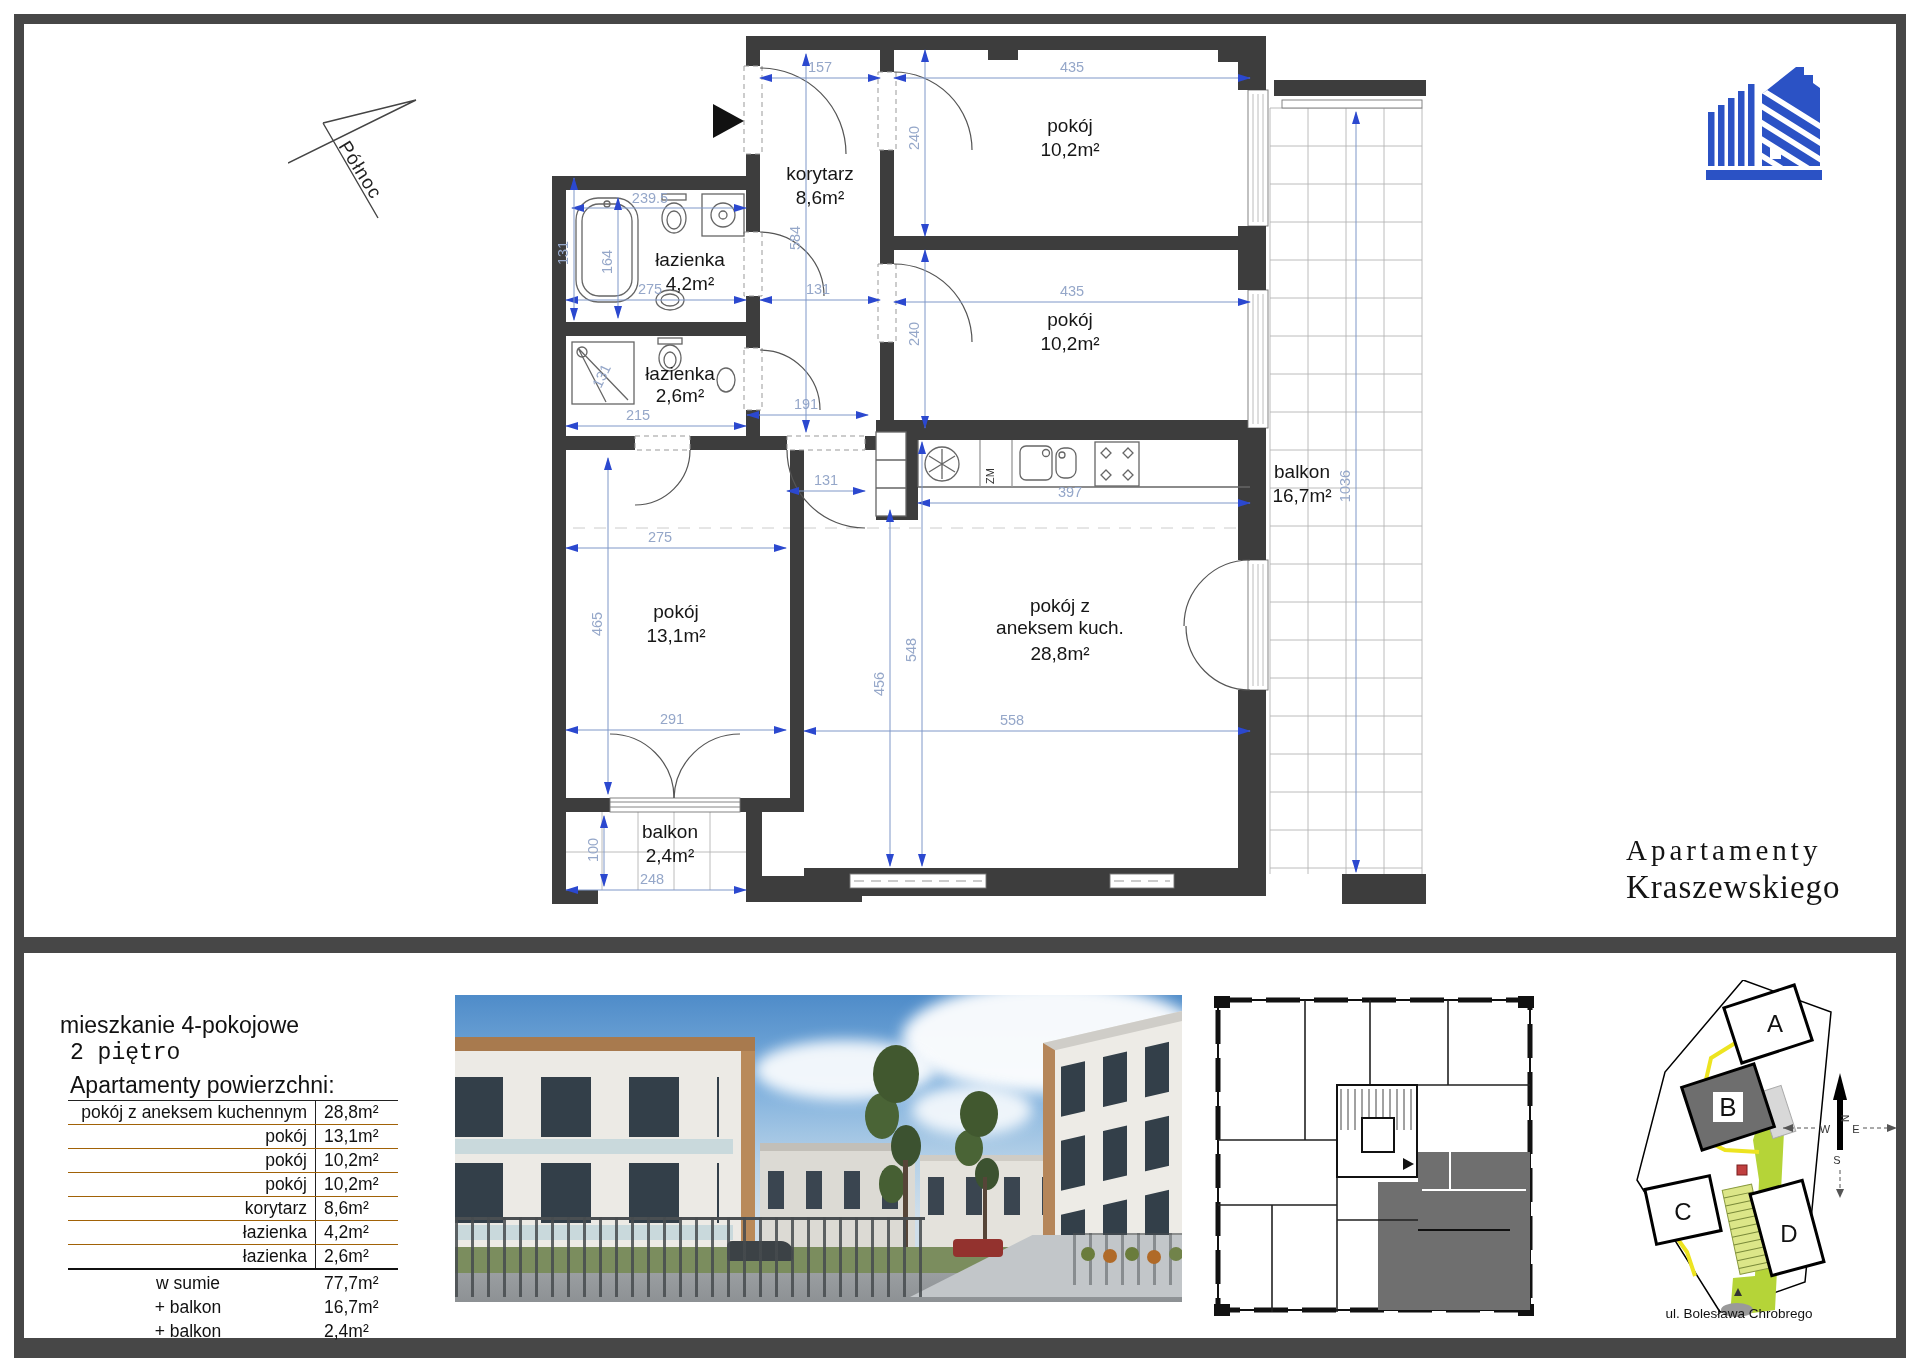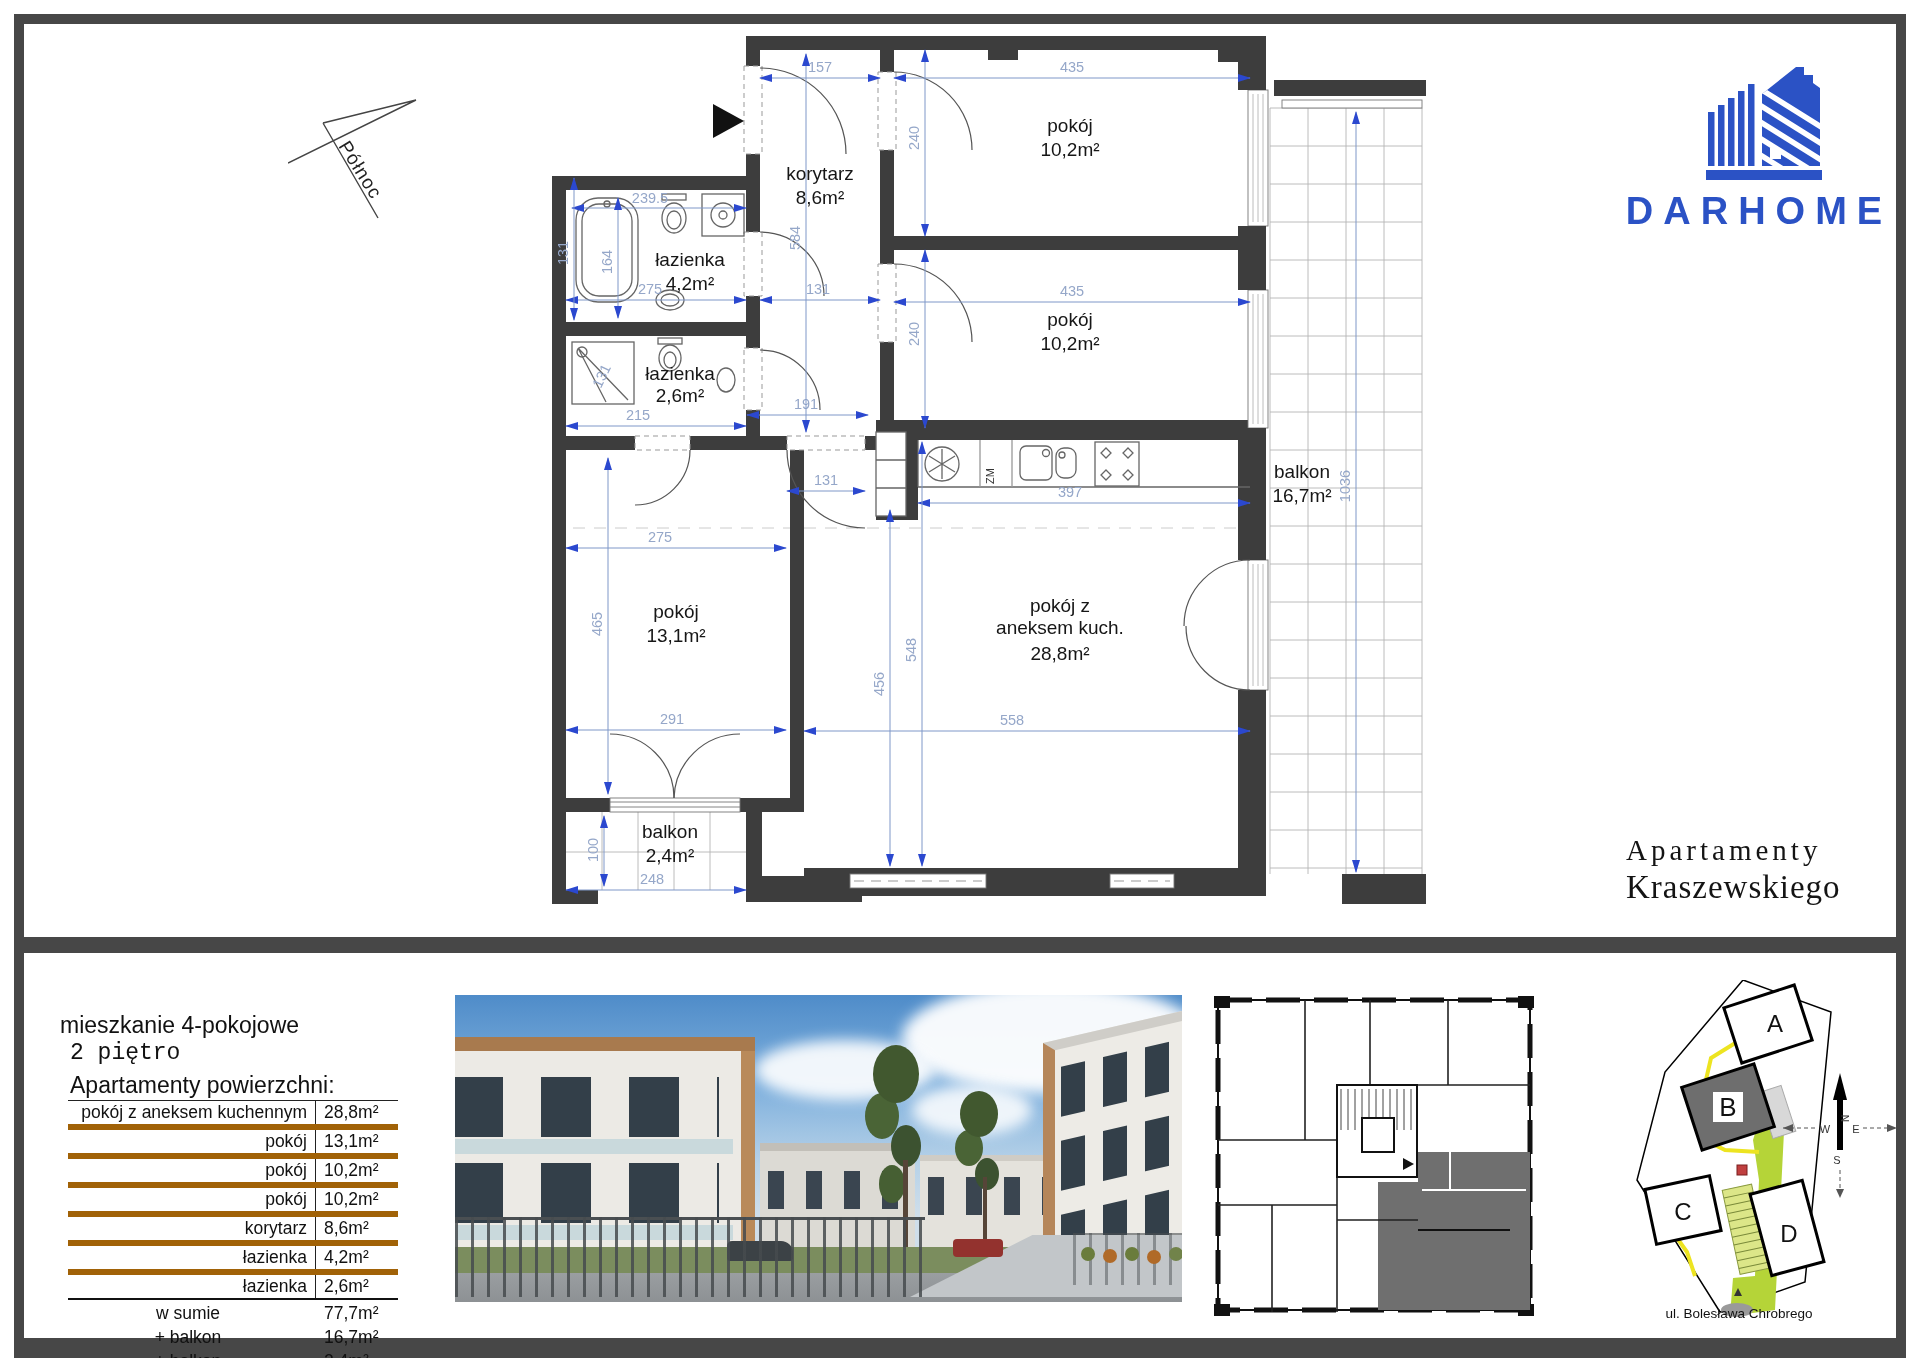--- a/index.html
+++ b/index.html
@@ -29,21 +29,21 @@
   .ak-text{position:absolute;left:1626px;top:834px;font-family:"Liberation Serif",serif;color:#141414;}
   .ak-l1{font-size:29px;letter-spacing:4px;}
   .ak-l2{font-size:33px;letter-spacing:1px;margin-top:2px;}
 
   
   .title{position:absolute;left:68px;top:958px;font-size:46px;font-weight:600;}
   .sub1{position:absolute;left:60px;top:1012px;font-size:23px;}
   .sub2{position:absolute;left:70px;top:1040px;font-size:23px;font-family:Liberation Mono, monospace;}
   .cap{position:absolute;left:70px;top:1072px;font-size:23px;}
   .tbl{position:absolute;left:68px;top:1100px;width:330px;font-size:17.5px;}
-  .trow{display:flex;border-bottom:6px solid #a16207;}
+  .trow{display:flex;border-bottom:1px solid #a16207;}
   .trow.first{border-top:1px solid #222;}
   .trow .lbl{flex:1;text-align:right;padding:1px 8px 1px 0;border-right:1.5px solid #222;}
   .trow .val{width:74px;padding:1px 0 1px 8px;}
   .trow.last{border-bottom:2.5px solid #111;}
   .srow{display:flex;padding-top:3px;}
   .srow .lbl{flex:1;text-align:center;padding-right:8px;}
   .srow .val{width:74px;padding-left:8px;}
 
   
   .photo{position:absolute;left:455px;top:995px;width:727px;height:307px;overflow:hidden;
@@ -318,21 +318,20 @@
       <rect x="28" y="40" width="6.5" height="68"></rect>
       <rect x="38" y="33" width="6.5" height="75"></rect>
       <rect x="48" y="26" width="6.5" height="82"></rect>
       <polygon points="62,108 62,36 96,9 104,9 104,17 113,17 113,25 120,30 120,108"></polygon>
     </g>
     <g clip-path="url(#hcp)" stroke="#fff" stroke-width="5.5">
       <path d="M62,32 L134,77 M58,46 L130,91 M54,60 L126,105 M50,74 L122,119 M46,88 L118,133"></path>
     </g>
     <rect x="70" y="90" width="11" height="11" fill="#fff"></rect>
   </svg>
-  <div class="darhome-text">DARHOME</div>
 
   <div class="ak-text">
     <div class="ak-l1">Apartamenty</div>
     <div class="ak-l2">Kraszewskiego</div>
   </div>
 
   <div class="sub1">mieszkanie 4-pokojowe</div>
   <div class="sub2">2 piętro</div>
   <div class="cap">Apartamenty powierzchni:</div>
   <div class="tbl">

